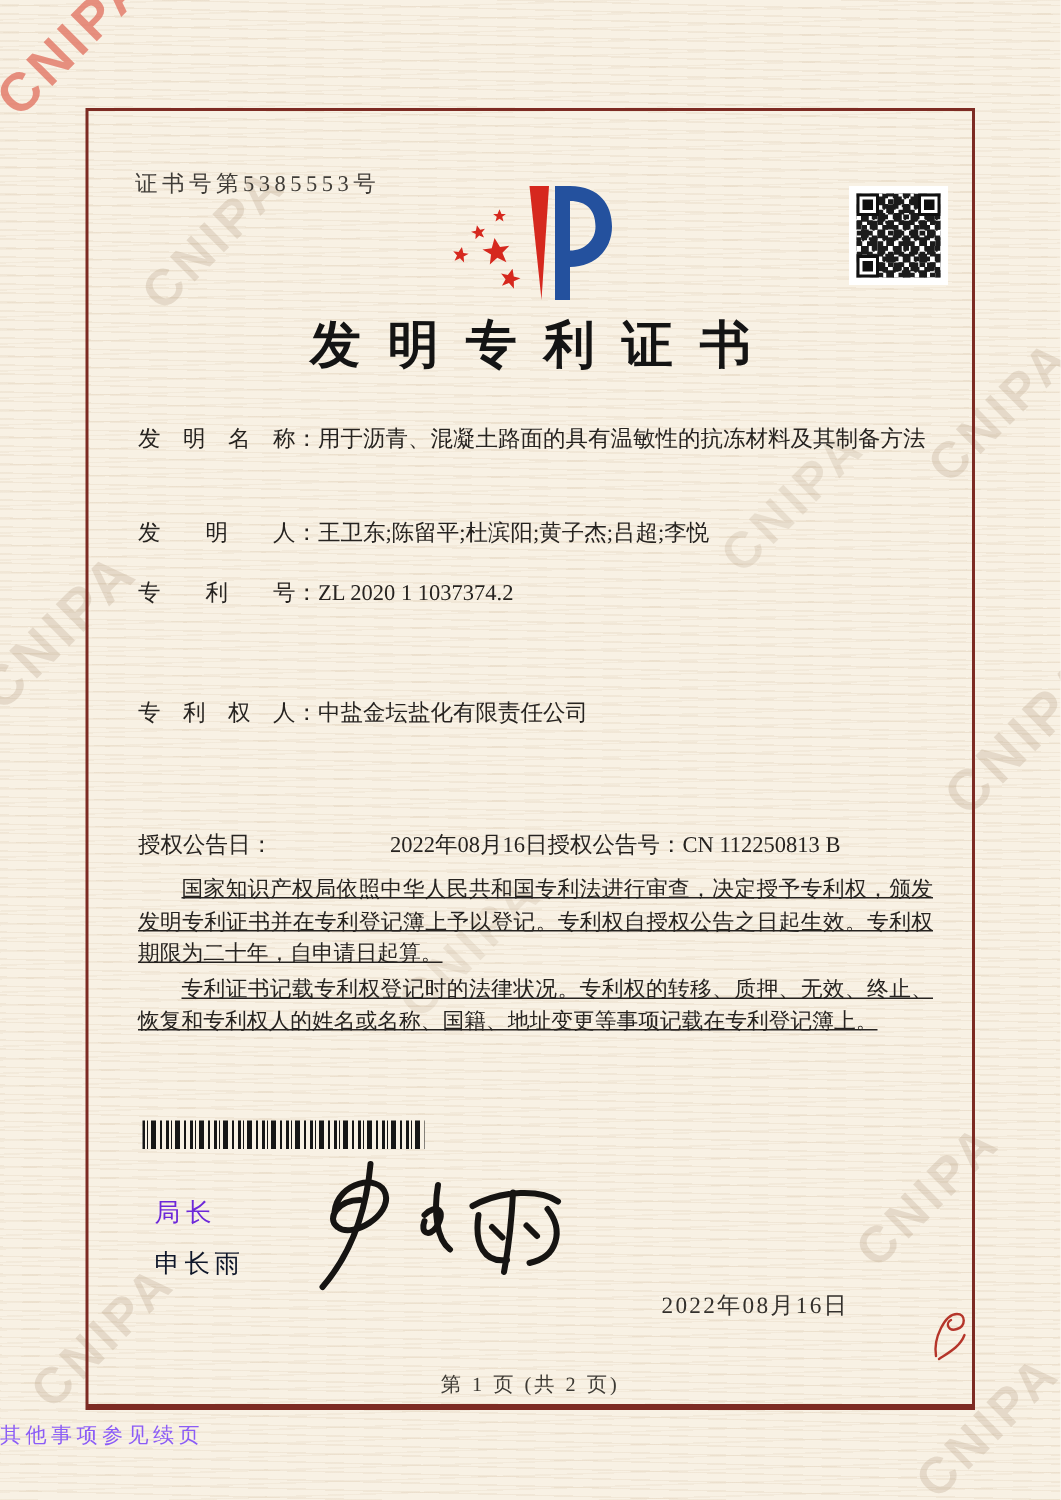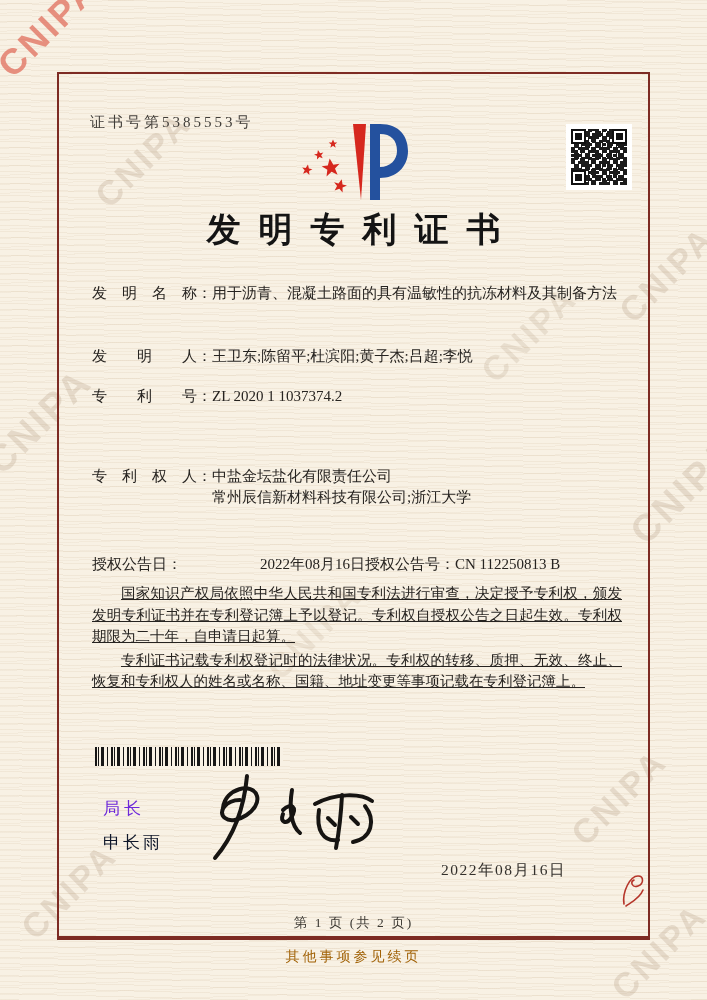--- a/index.html
+++ b/index.html
@@ -62,21 +62,21 @@
     position:absolute;left:95px;top:747px;width:188px;height:19px;
     background:repeating-linear-gradient(90deg,
       #161616 0 2px,#f8f1e4 2px 3px,#161616 3px 4px,#f8f1e4 4px 6px,
       #161616 6px 9px,#f8f1e4 9px 12px,#161616 12px 13px,#f8f1e4 13px 16px);
   }
   .sign-title{position:absolute;left:103px;top:797px;font-size:17px;letter-spacing:4px;color:#6d28d9;}
   .sign-name{position:absolute;left:103px;top:831px;font-size:17px;letter-spacing:3px;color:#0f172a;}
   .signature{position:absolute;left:195px;top:770px;}
   .issue-date{position:absolute;left:441px;top:860px;font-size:15.5px;letter-spacing:1.5px;color:#33302c;}
   .page-ind{position:absolute;left:0;top:914px;width:707px;text-align:center;font-size:13.5px;letter-spacing:2px;color:#3c3933;}
-  .foot-note{position:absolute;left:0;top:948px;width:707px;text-align:center;font-size:14px;letter-spacing:3px;color:#a16207;}
+  .foot-note{position:absolute;left:0;top:948px;width:707px;font-size:14px;letter-spacing:3px;color:#8b5cf6;}
   .flourish{position:absolute;left:620px;top:872px;}
 </style>
 </head>
 <body>
 
 <div class="page">
 
   <span class="wm red" style="left:-14px;top:6px;font-size:36px;">CNIPA</span>
   <span class="wm" style="left:84px;top:140px;">CNIPA</span>
   <span class="wm" style="left:-26px;top:400px;font-size:38px;">CNIPA</span>
@@ -126,21 +126,20 @@
     <span class="val">王卫东;陈留平;杜滨阳;黄子杰;吕超;李悦</span>
   </div>
   <div class="f-row" id="r-pno">
     <span class="lbl">专　　利　　号：</span>
     <span class="val">ZL 2020 1 1037374.2</span>
   </div>
   <div class="f-row" id="r-patentee">
     <span class="lbl">专　利　权　人：</span>
     <span class="val">
       <div>中盐金坛盐化有限责任公司</div>
-      <div>常州辰信新材料科技有限公司;浙江大学</div>
     </span>
   </div>
   <div class="f-row" id="r-grant">
     <span class="grp1">
       <span class="lbl">授权公告日：</span>
       <span>2022年08月16日</span>
     </span>
     <span class="grp2">
       <span class="lbl">授权公告号：</span>
       <span>CN 112250813 B</span>

